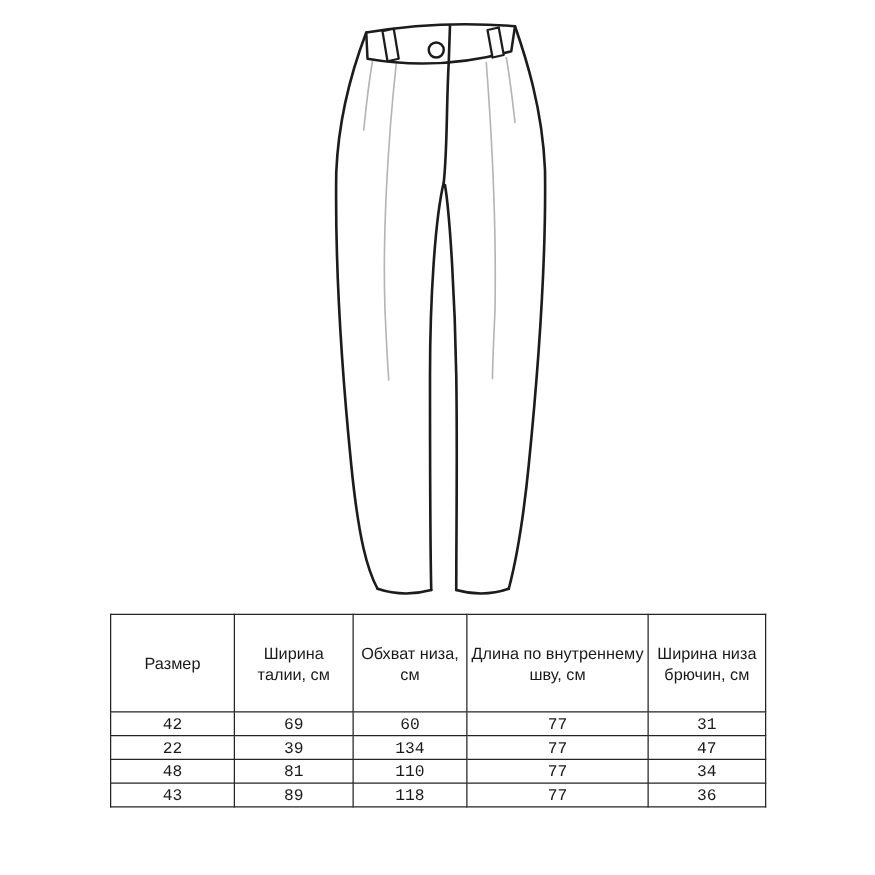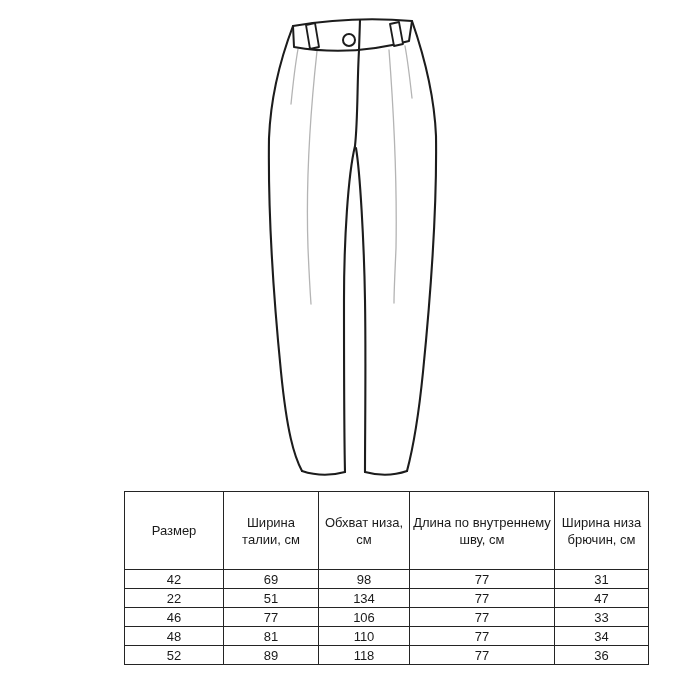--- a/index.html
+++ b/index.html
@@ -10,30 +10,30 @@
     overflow:hidden;
     font-family:"Liberation Sans",sans-serif;
   }
   .sketch{
     position:absolute;left:0;top:0;width:700px;height:490px;
   }
   table.size-table{
     position:absolute;left:88px;top:491px;
     border-collapse:collapse;table-layout:fixed;
     font-family:"Liberation Sans",sans-serif;
-    font-size:13px;color:#1a1a1a;margin-left:36px;
+    font-size:13px;color:#1a1a1a;
   }
   table.size-table td, table.size-table th{
     border:1.4px solid #242424;
     text-align:center;vertical-align:middle;
     font-weight:normal;padding:0 3px;line-height:17px;
     overflow:hidden;
   }
   tr.header-row{height:78px;}
-  tr.data-row{height:19px;}
+  tr.data-row{height:19px;font-family:Liberation Mono, monospace;}
   col.c0{width:99px;}col.c1{width:95px;}col.c2{width:91px;}
   col.c3{width:145px;}col.c4{width:94px;}
 </style>
 </head>
 <body>
 
 <div class="canvas">
 
   <svg class="sketch" viewBox="0 0 700 490" xmlns="http://www.w3.org/2000/svg">
 
@@ -79,47 +79,40 @@
       <tr class="header-row">
         <th>Размер</th>
         <th>Ширина талии, см</th>
         <th>Обхват низа, см</th>
         <th>Длина по внутреннему шву, см</th>
         <th>Ширина низа брючин, см</th>
       </tr>
       <tr class="data-row">
         <td>42</td>
         <td>69</td>
-        <td>98</td>
+        <td>60</td>
         <td>77</td>
         <td>31</td>
       </tr>
       <tr class="data-row">
         <td>22</td>
-        <td>51</td>
+        <td>39</td>
         <td>134</td>
         <td>77</td>
         <td>47</td>
-      </tr>
-      <tr class="data-row">
-        <td>46</td>
-        <td>77</td>
-        <td>106</td>
-        <td>77</td>
-        <td>33</td>
       </tr>
       <tr class="data-row">
         <td>48</td>
         <td>81</td>
         <td>110</td>
         <td>77</td>
         <td>34</td>
       </tr>
       <tr class="data-row">
-        <td>52</td>
+        <td>43</td>
         <td>89</td>
         <td>118</td>
         <td>77</td>
         <td>36</td>
       </tr>
     </tbody>
   </table>
 </div>
 
 </body></html>

